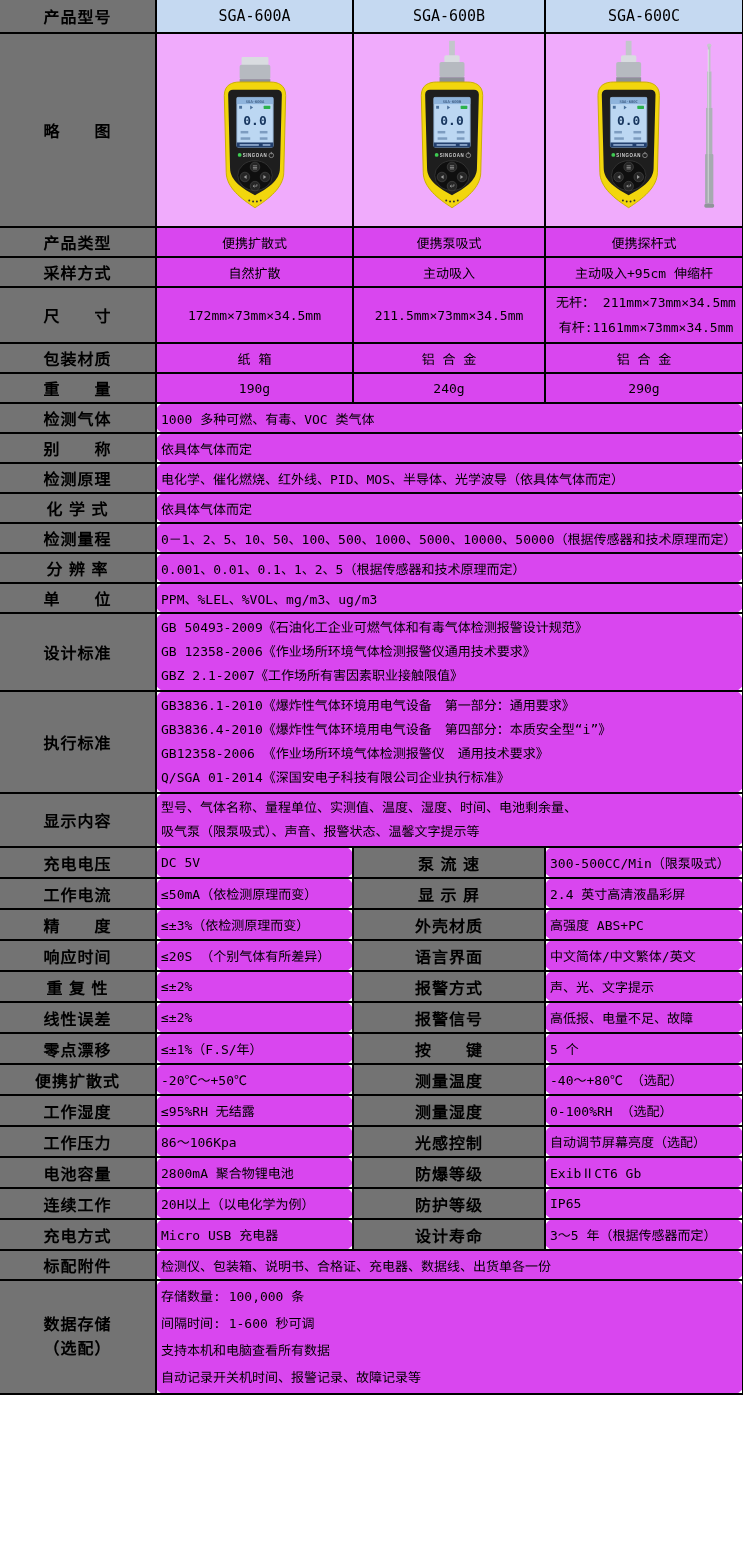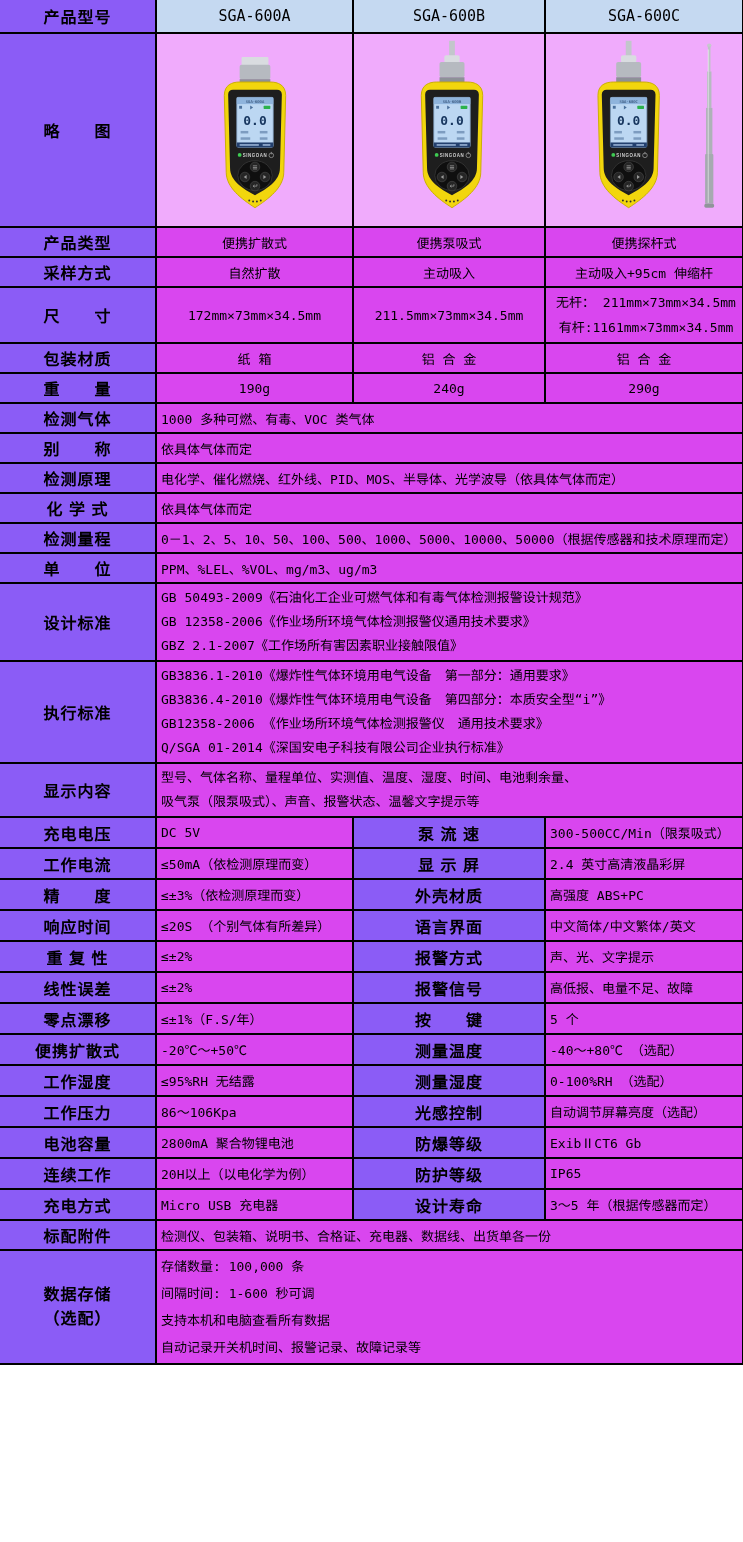--- a/index.html
+++ b/index.html
@@ -17,34 +17,34 @@
     overflow:hidden;
     padding:2px 4px;
     vertical-align:middle;
     box-sizing:border-box;
   }
   #spec-table tr:first-child td{border-top:none;}
   #spec-table td:first-child{border-left:none;}
 
   
   td.lbl{
-    background:#8b5cf6;
+    background:#737373;
     font-weight:bold;
     font-size:16px;
     text-align:center;
     letter-spacing:1px;
     font-family:"Liberation Sans","DejaVu Sans",sans-serif;
   }
   td.val{
     background:#d946ef;
     font-size:13px;
     font-family:"DejaVu Sans Mono","Liberation Mono",monospace;
   }
   td.val.center{text-align:center;}
-  td.val.left{text-align:left;padding-left:12px;}
+  td.val.left{text-align:left;padding-left:12px;border-radius:9px;}
   td.model{
     background:#C5D9F1;
     font-size:15px;text-align:center;
     font-family:"DejaVu Sans Mono","Liberation Mono",monospace;
   }
   td.img{background:#f0abfc;text-align:center;padding:2px 0;}
 
   
   tr.r-header td{height:33px;}
   tr.r-sketch td{height:194px;}
@@ -310,20 +310,24 @@
       </tr>
       <tr class="r-full">
         <td class="lbl">化 学 式</td>
         <td class="val left" colspan="3">依具体气体而定</td>
       </tr>
       <tr class="r-full">
         <td class="lbl">检测量程</td>
         <td class="val left" colspan="3">0－1、2、5、10、50、100、500、1000、5000、10000、50000（根据传感器和技术原理而定）</td>
       </tr>
       <tr class="r-full">
+        <td class="lbl">分 辨 率</td>
+        <td class="val left" colspan="3">0.001、0.01、0.1、1、2、5（根据传感器和技术原理而定）</td>
+      </tr>
+      <tr class="r-full">
         <td class="lbl">单　　位</td>
         <td class="val left" colspan="3">PPM、%LEL、%VOL、mg/m3、ug/m3</td>
       </tr>
       <tr class="r-full">
         <td class="lbl">设计标准</td>
         <td class="val left" colspan="3">
           <div class="cell-lines">
             <div>GB 50493-2009《石油化工企业可燃气体和有毒气体检测报警设计规范》</div>
             <div>GB 12358-2006《作业场所环境气体检测报警仪通用技术要求》</div>
             <div>GBZ 2.1-2007《工作场所有害因素职业接触限值》</div>

